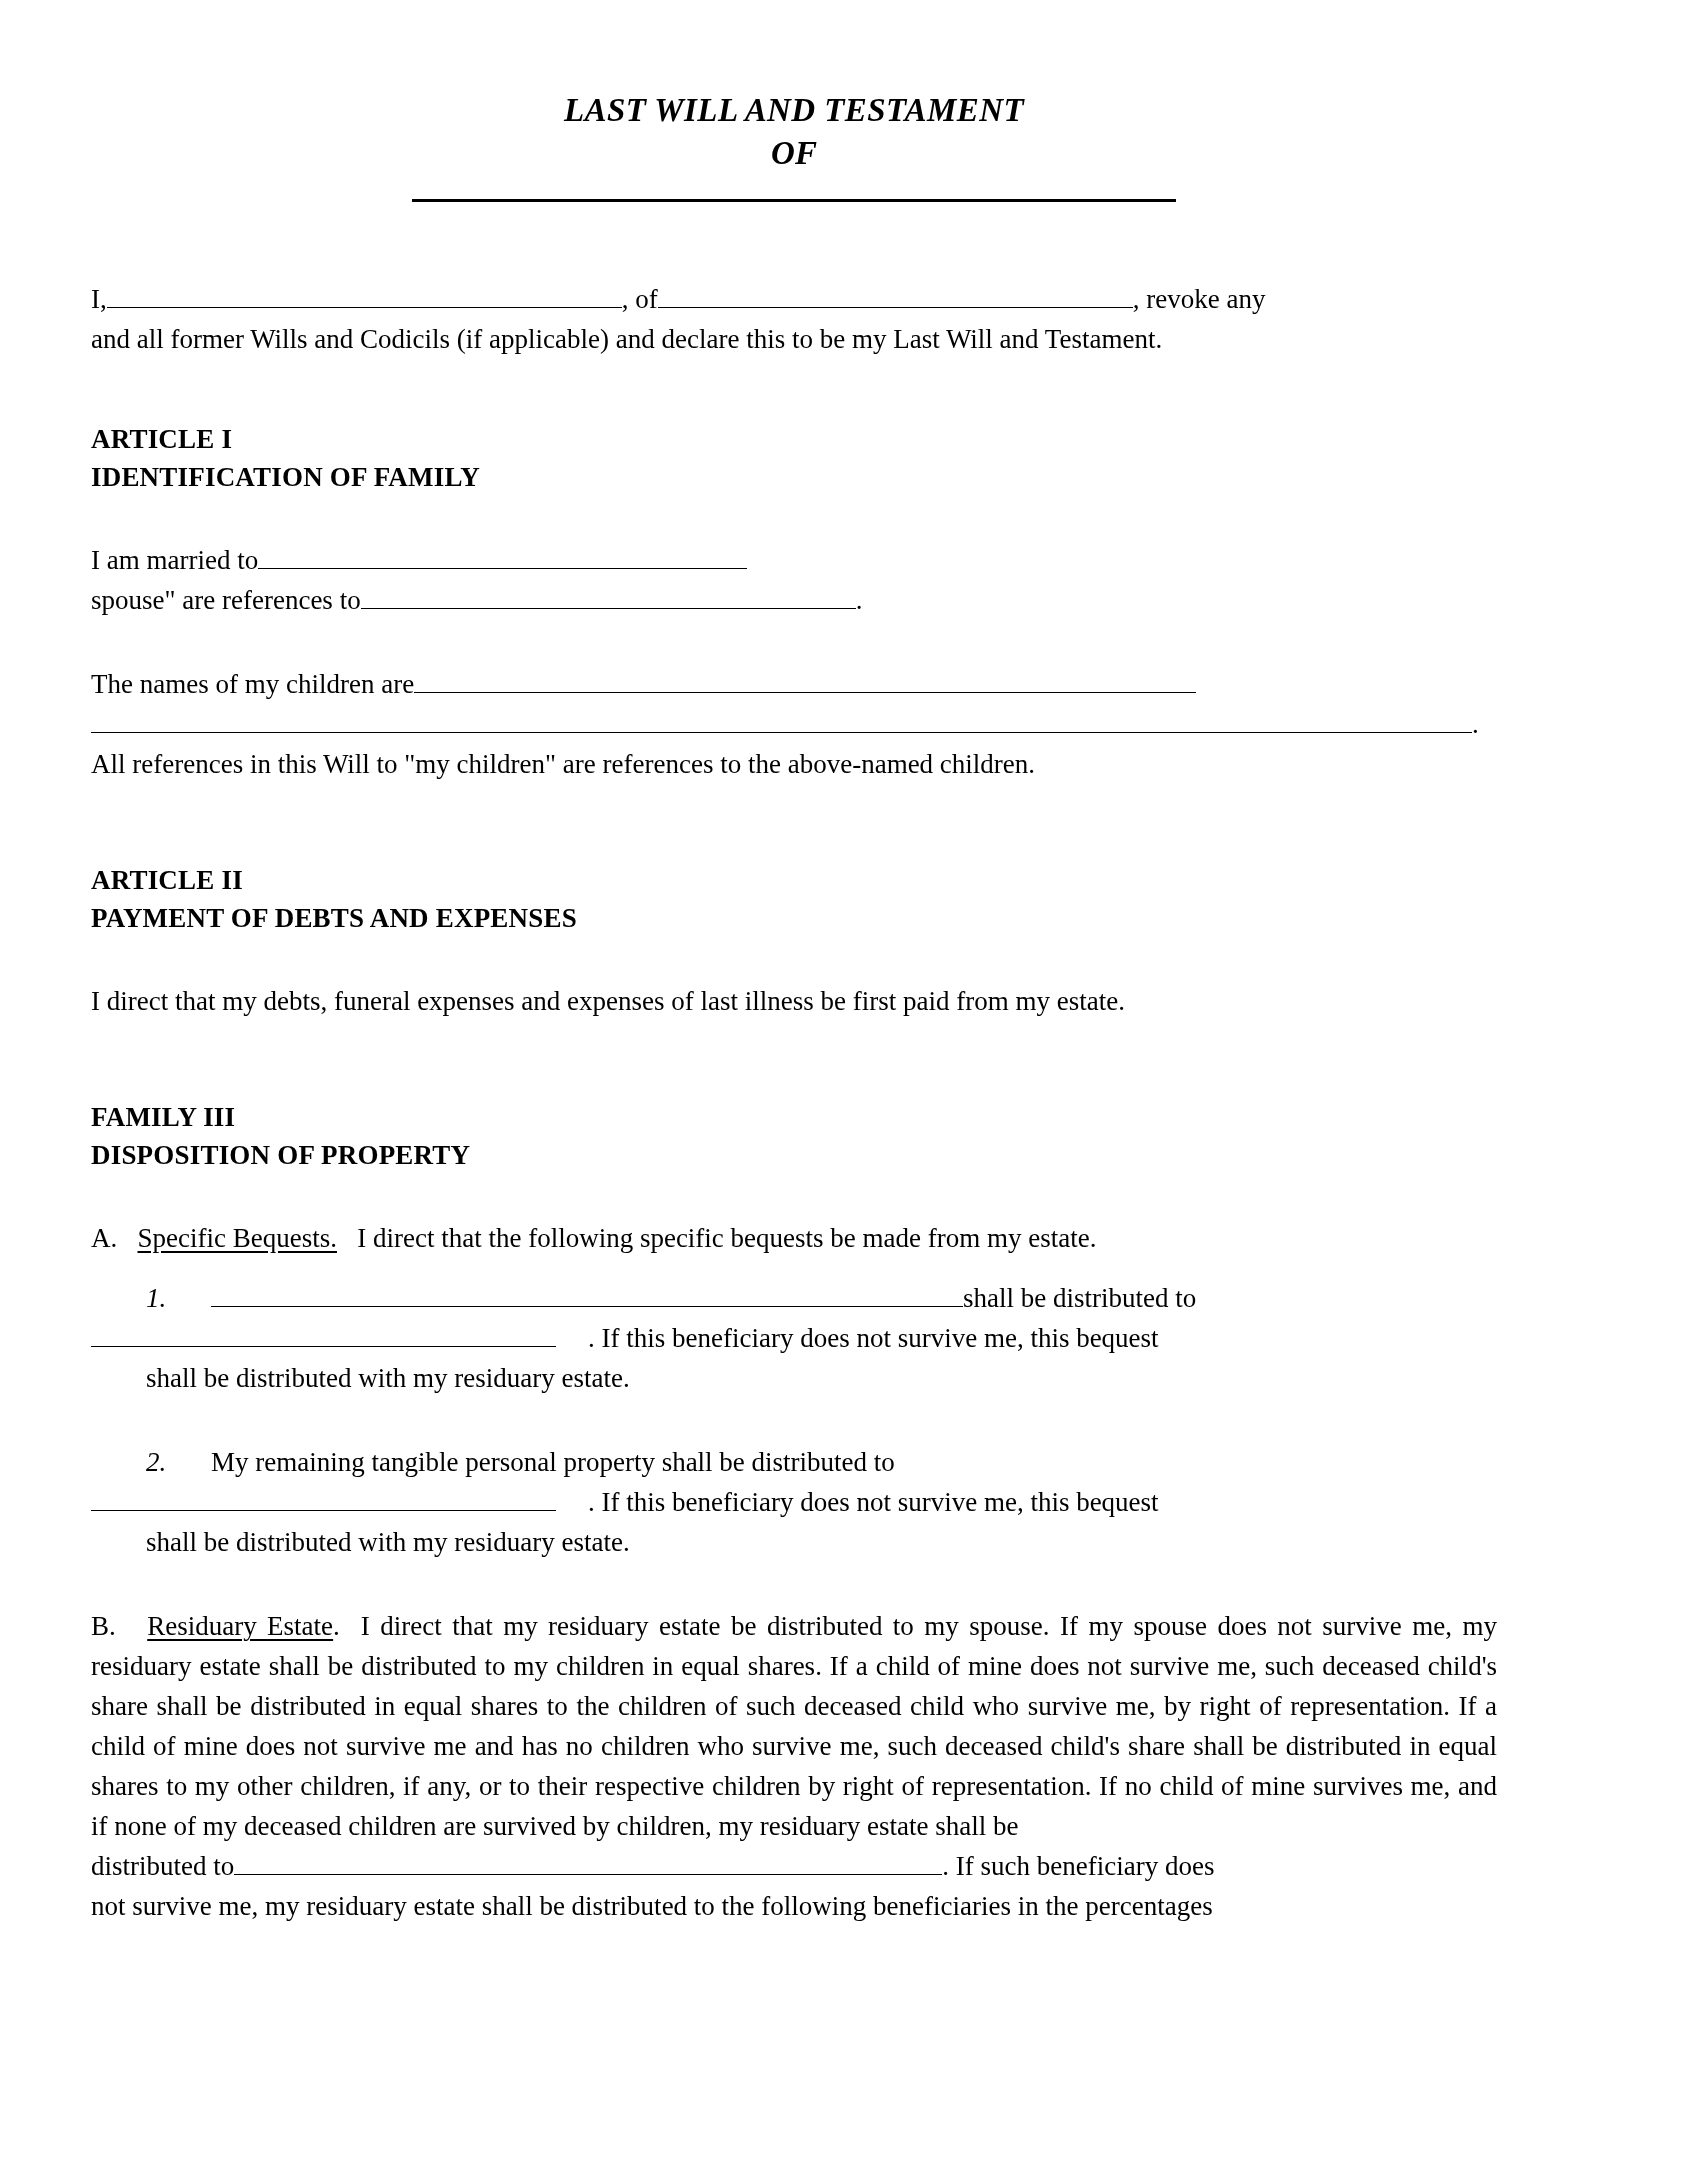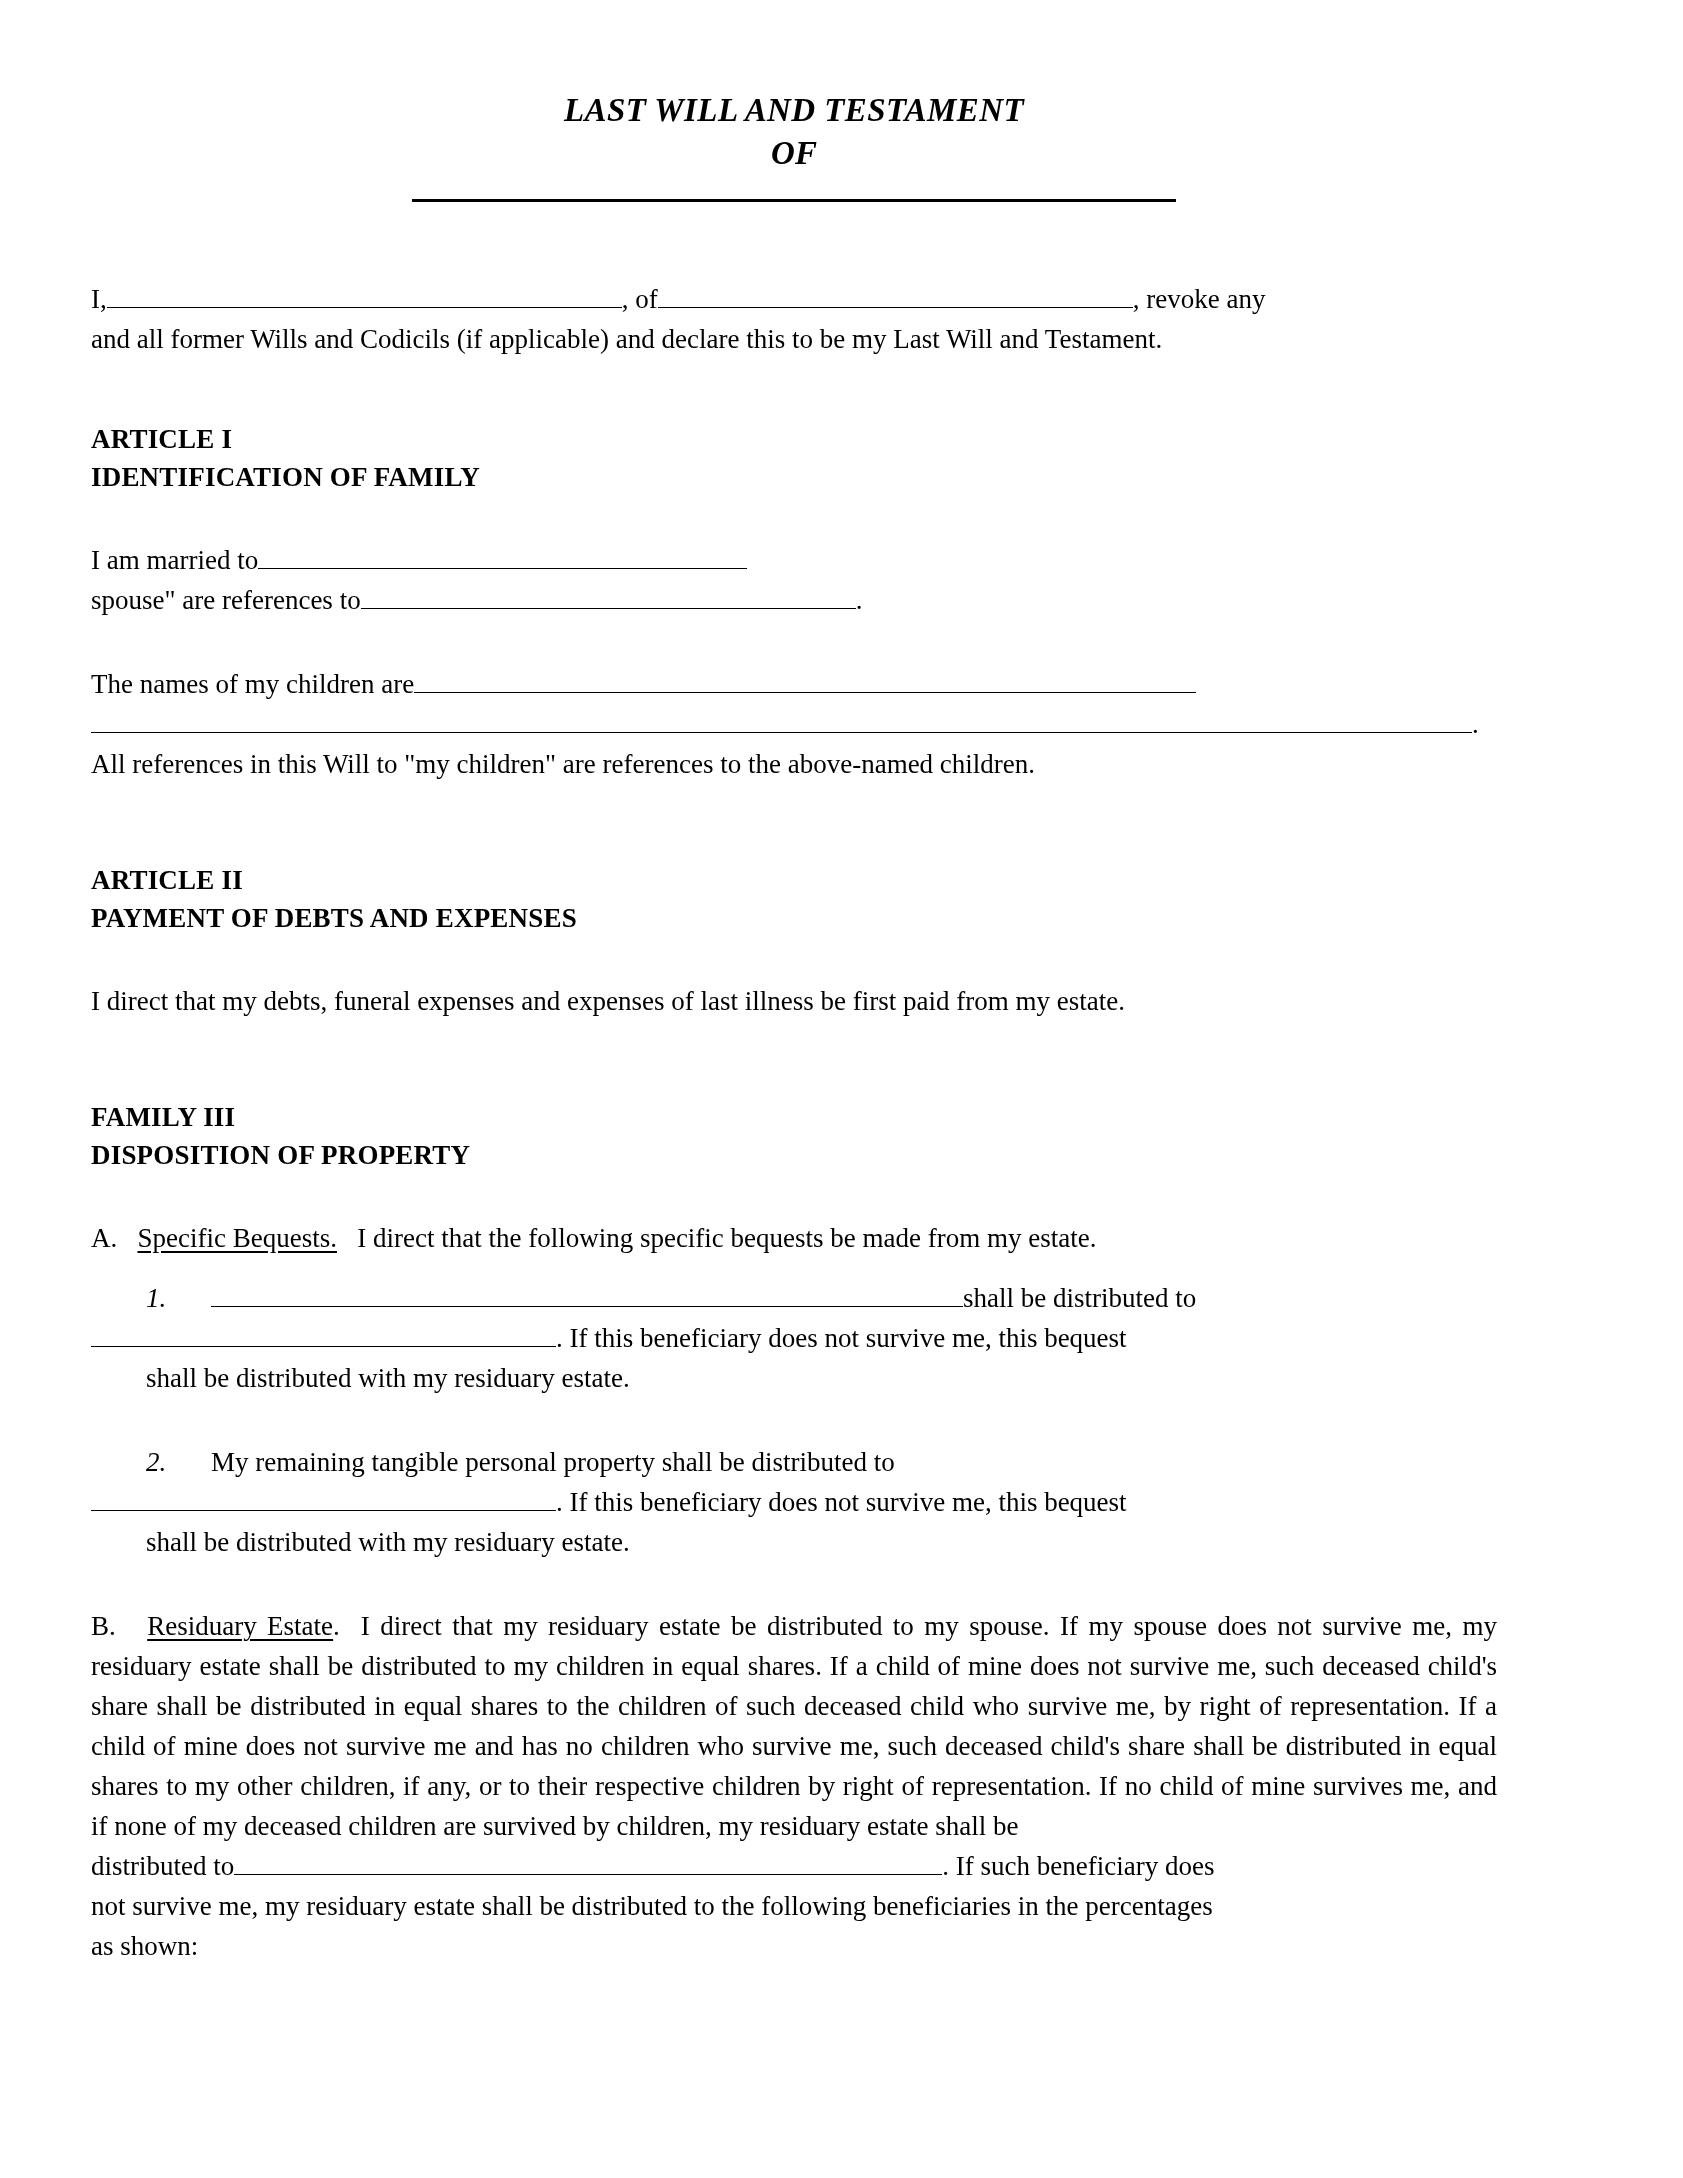--- a/index.html
+++ b/index.html
@@ -123,20 +123,21 @@
     display: flex;
     align-items: baseline;
     font-size: 27px;
     line-height: 40px;
     width: 100%;
   }
   .just-row > .sp { flex: 1 1 auto; }
 
   .hang {
     margin-left: -55px;
+    gap: 32px;
   }
 </style>
 </head>
 <body>
 
 <div class="page">
   <div class="content">
 
     <div class="title-block">
       <div class="doc-title">LAST WILL AND TESTAMENT</div>
@@ -252,19 +253,18 @@
       <div class="gap-md"></div>
 
       <div>
         <p class="para"><span>B.</span><span>&nbsp;&nbsp;&nbsp;</span><span class="underline">Residuary Estate</span><span>.</span><span>&nbsp;&nbsp;</span><span>I direct that my residuary estate be distributed to my spouse.  If my spouse does not survive me, my residuary estate shall be distributed to my children in equal shares.  If a child of mine does not survive me, such deceased child's share shall be distributed in equal shares to the children of such deceased child who survive me, by right of representation.  If a child of mine does not survive me and has no children who survive me, such deceased child's share shall be distributed in equal shares to my other children, if any, or to their respective children by right of representation.  If no child of mine survives me, and if none of my deceased children are survived by children, my residuary estate shall be</span></p>
         <div class="just-row">
           <span>distributed to</span>
           <span class="blank w-resid"></span>
           <span>.    If such beneficiary does</span>
         </div>
         <p class="para nojust">not survive me, my residuary estate shall be distributed to the following beneficiaries in the percentages</p>
-        <p class="para nojust">as shown:</p>
       </div>
     </div>
 
   </div>
 </div>
 
 
 </body></html>

